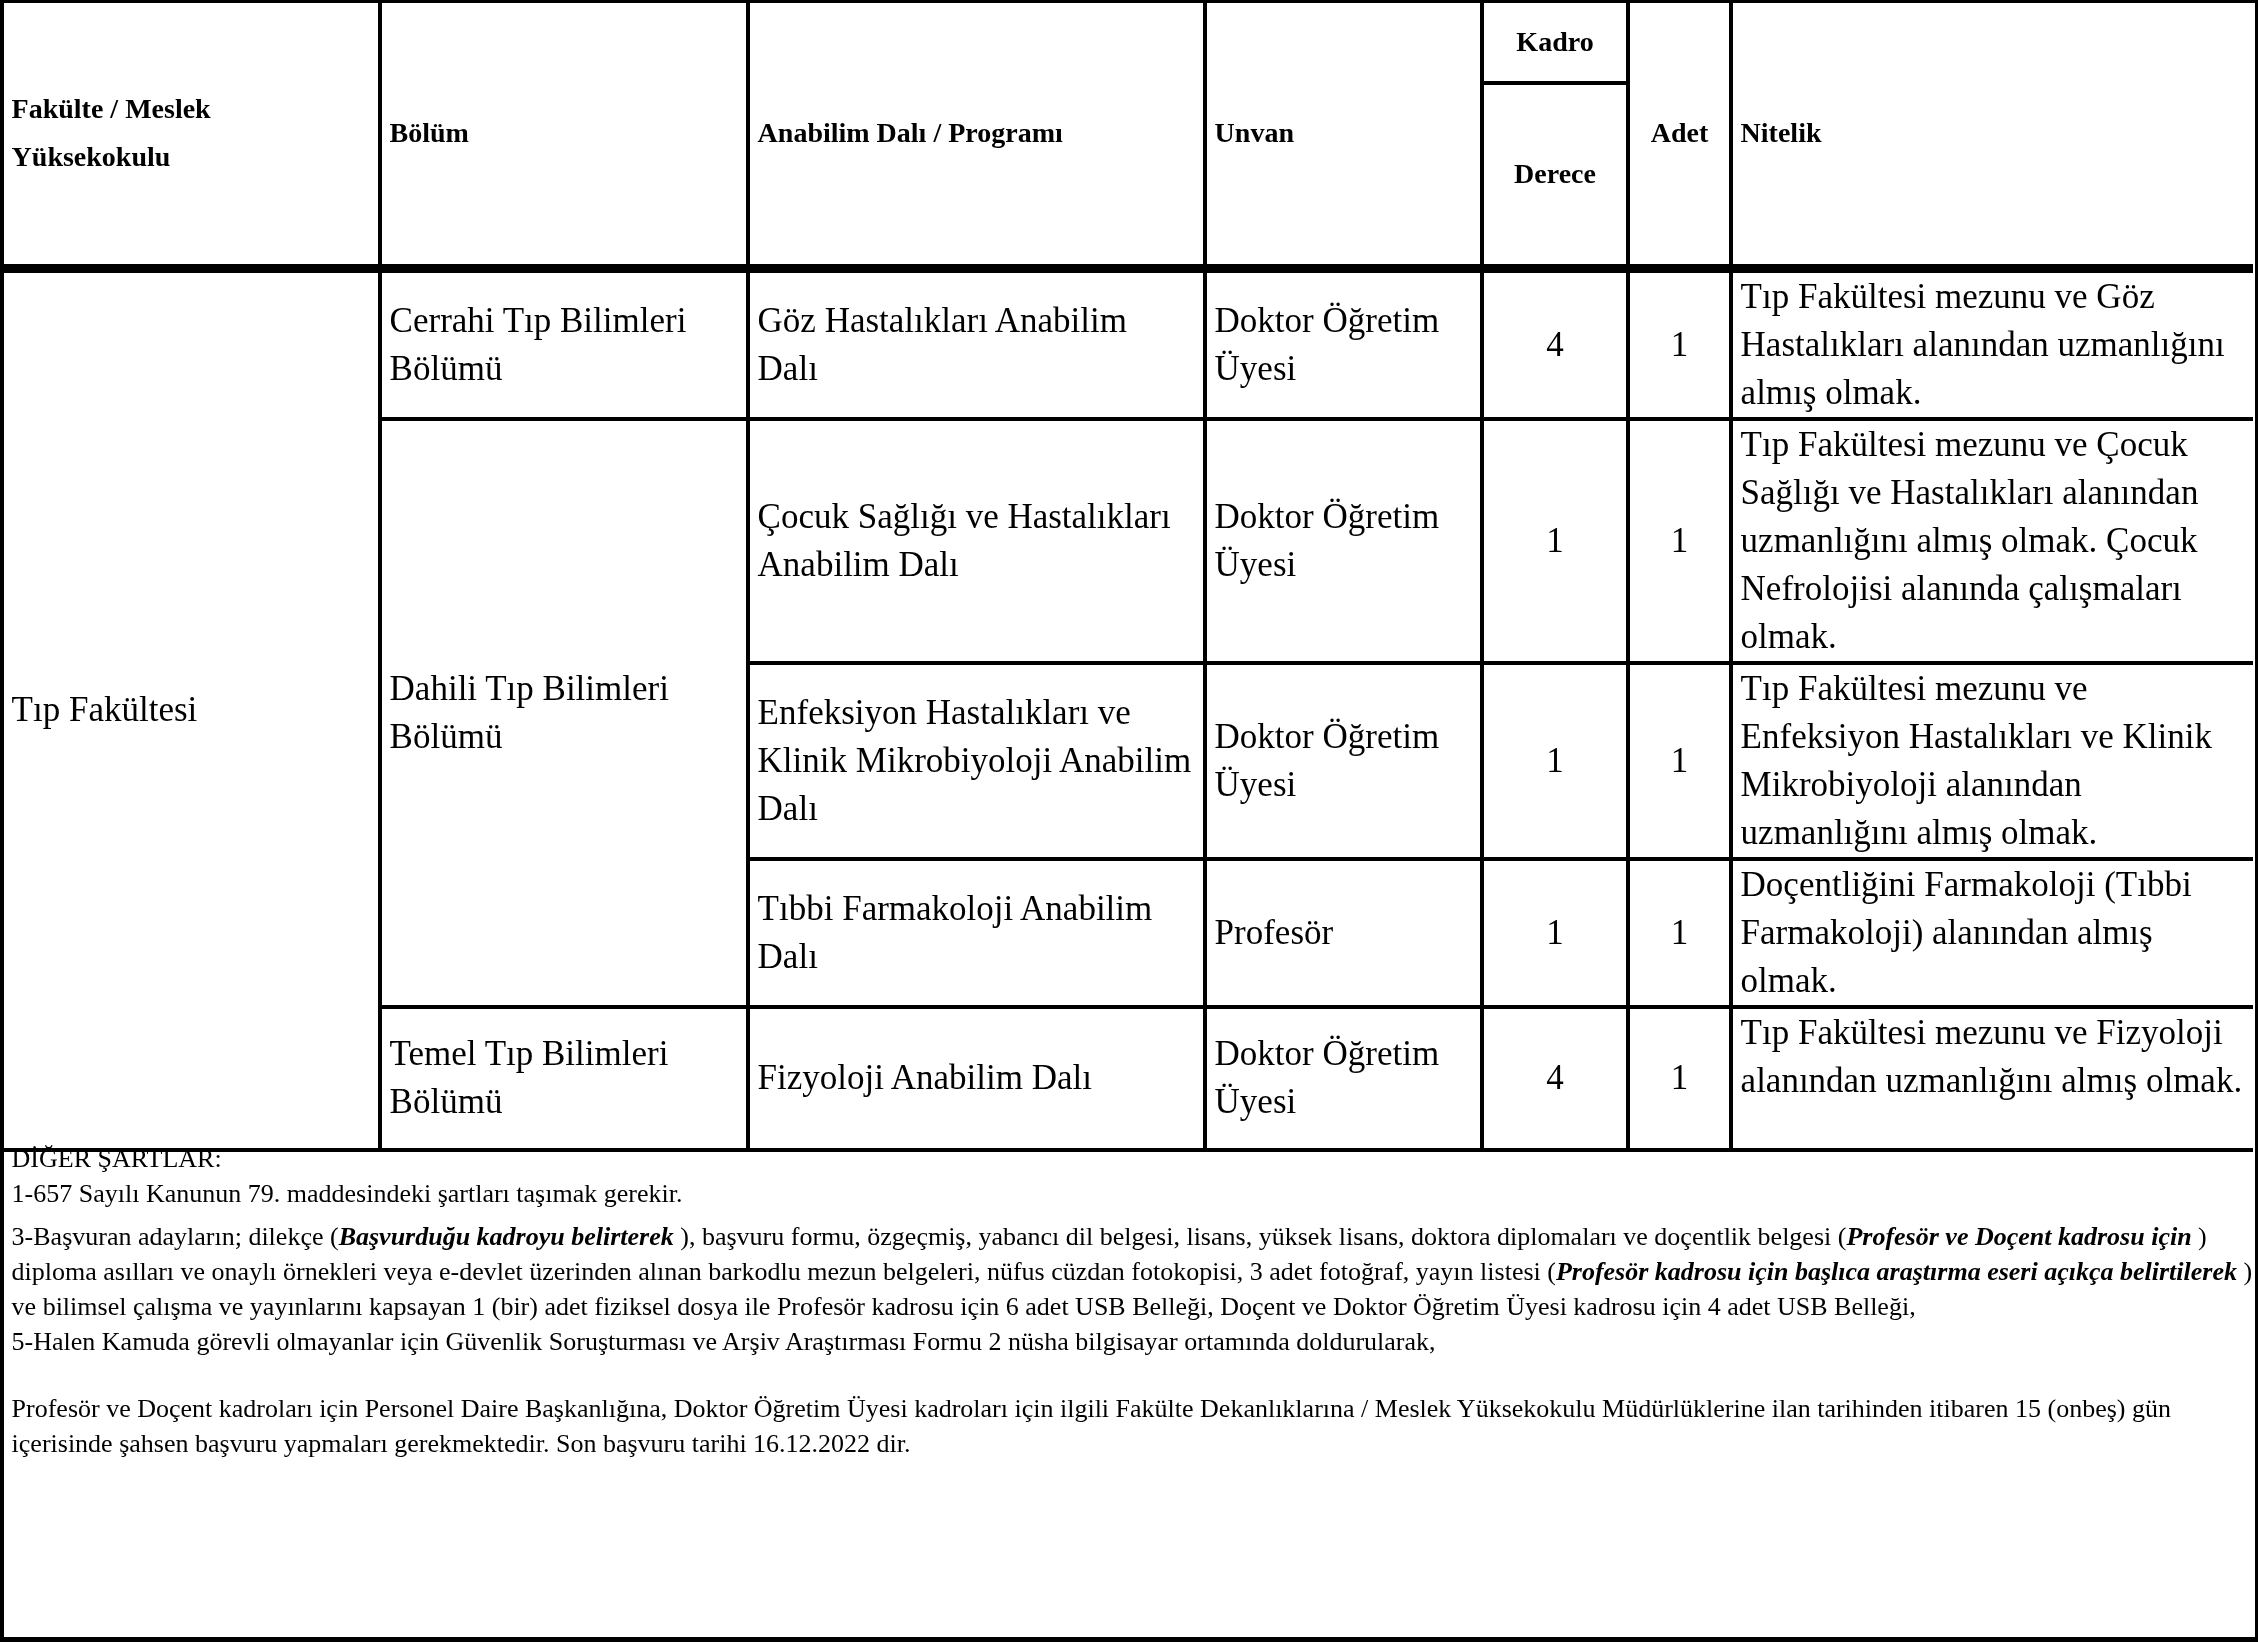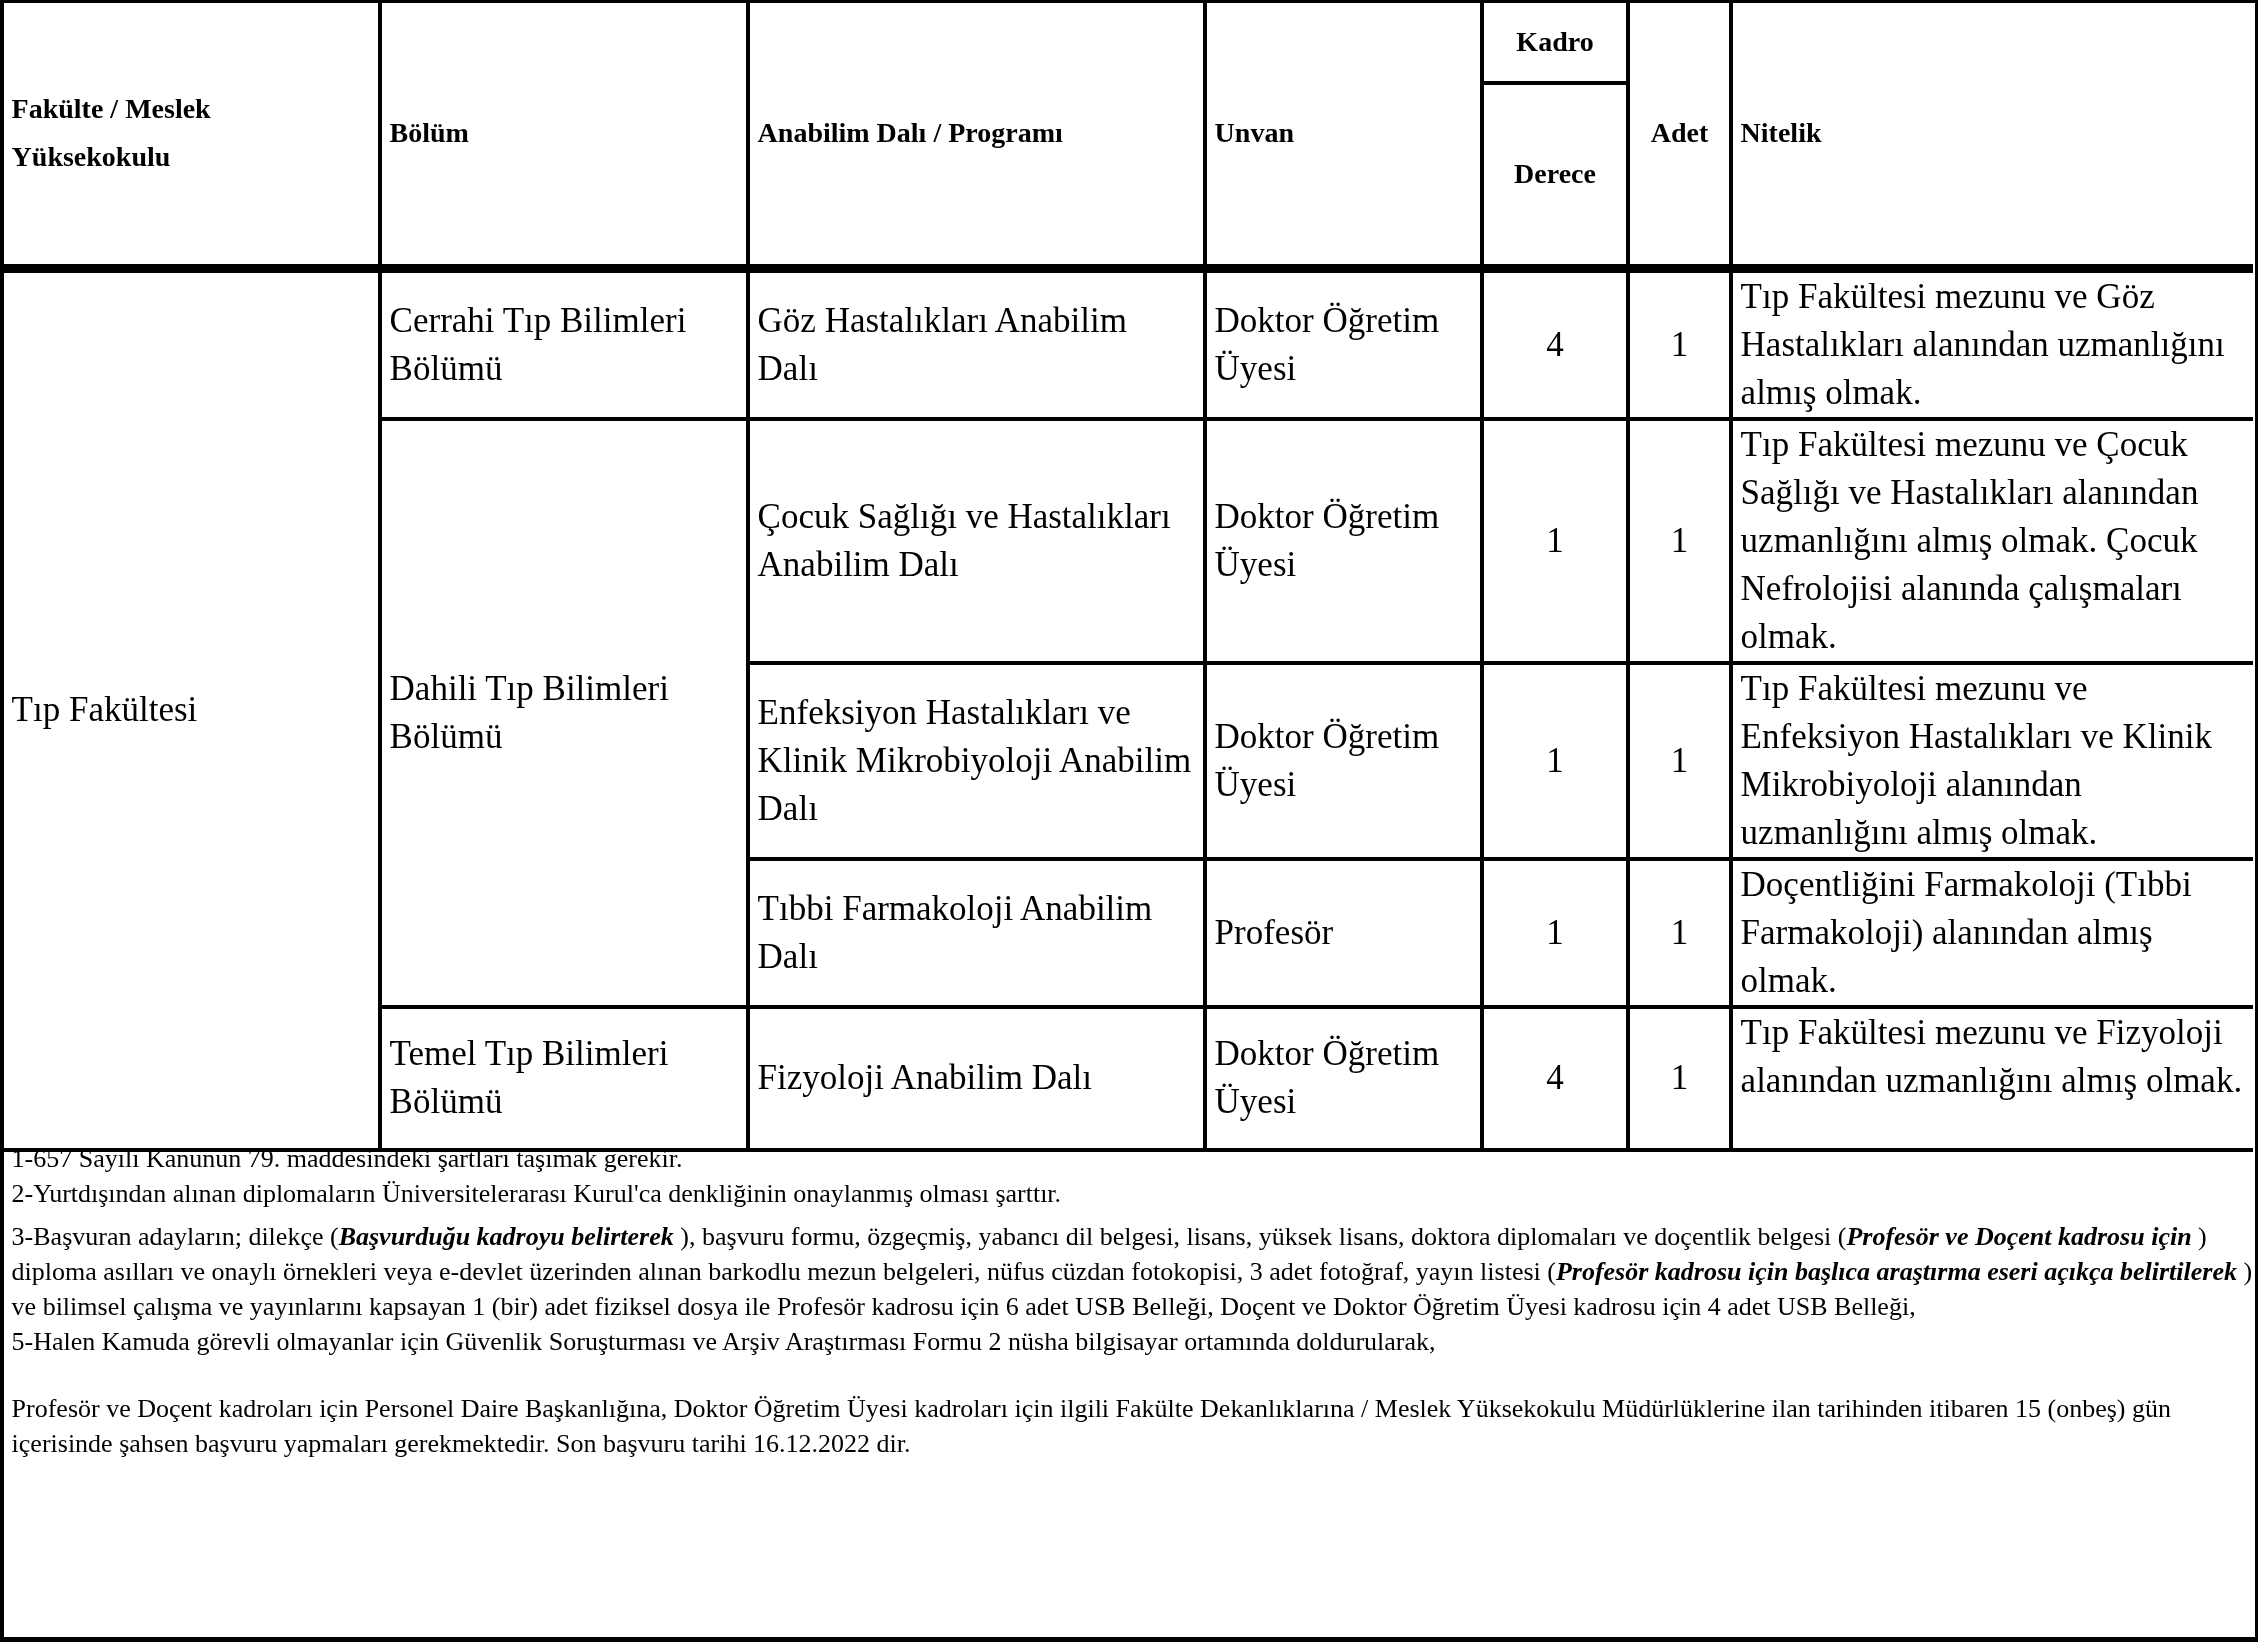--- a/index.html
+++ b/index.html
@@ -146,21 +146,21 @@
         <td>Fizyoloji Anabilim Dalı</td>
         <td>Doktor Öğretim Üyesi</td>
         <td class="num">4</td>
         <td class="num">1</td>
         <td class="nitelik">Tıp Fakültesi mezunu ve Fizyoloji alanından uzmanlığını almış olmak.</td>
       </tr>
     </tbody>
   </table>
 
   <div class="conditions">
+    <p>DİĞER ŞARTLAR:</p>
     <p>1-657 Sayılı Kanunun 79. maddesindeki şartları taşımak gerekir.</p>
-    <p>2-Yurtdışından alınan diplomaların Üniversitelerarası Kurul'ca denkliğinin onaylanmış olması şarttır.</p>
     <p class="gap"><span>3-Başvuran adayların; dilekçe (</span><em>Başvurduğu kadroyu belirterek</em><span> ), başvuru formu, özgeçmiş, yabancı dil belgesi, lisans, yüksek lisans, doktora diplomaları ve doçentlik belgesi (</span><em>Profesör ve Doçent kadrosu için</em><span> ) diploma asılları ve onaylı örnekleri veya e-devlet üzerinden alınan barkodlu mezun belgeleri, nüfus cüzdan fotokopisi, 3 adet fotoğraf, yayın listesi (</span><em>Profesör kadrosu için başlıca araştırma eseri açıkça belirtilerek</em><span> ) ve bilimsel çalışma ve yayınlarını kapsayan 1 (bir) adet fiziksel dosya ile Profesör kadrosu için 6 adet USB Belleği,  Doçent ve Doktor Öğretim Üyesi kadrosu için 4 adet USB Belleği,</span></p>
     <p>5-Halen Kamuda görevli olmayanlar için Güvenlik Soruşturması ve Arşiv Araştırması Formu 2 nüsha bilgisayar ortamında doldurularak,</p>
     <p class="biggap">Profesör ve Doçent kadroları için Personel Daire Başkanlığına, Doktor Öğretim Üyesi kadroları için ilgili Fakülte Dekanlıklarına / Meslek Yüksekokulu Müdürlüklerine ilan tarihinden itibaren 15 (onbeş) gün içerisinde şahsen başvuru yapmaları gerekmektedir. Son başvuru tarihi 16.12.2022 dir.</p>
   </div>
 
 </div>
 
 
 </body></html>

